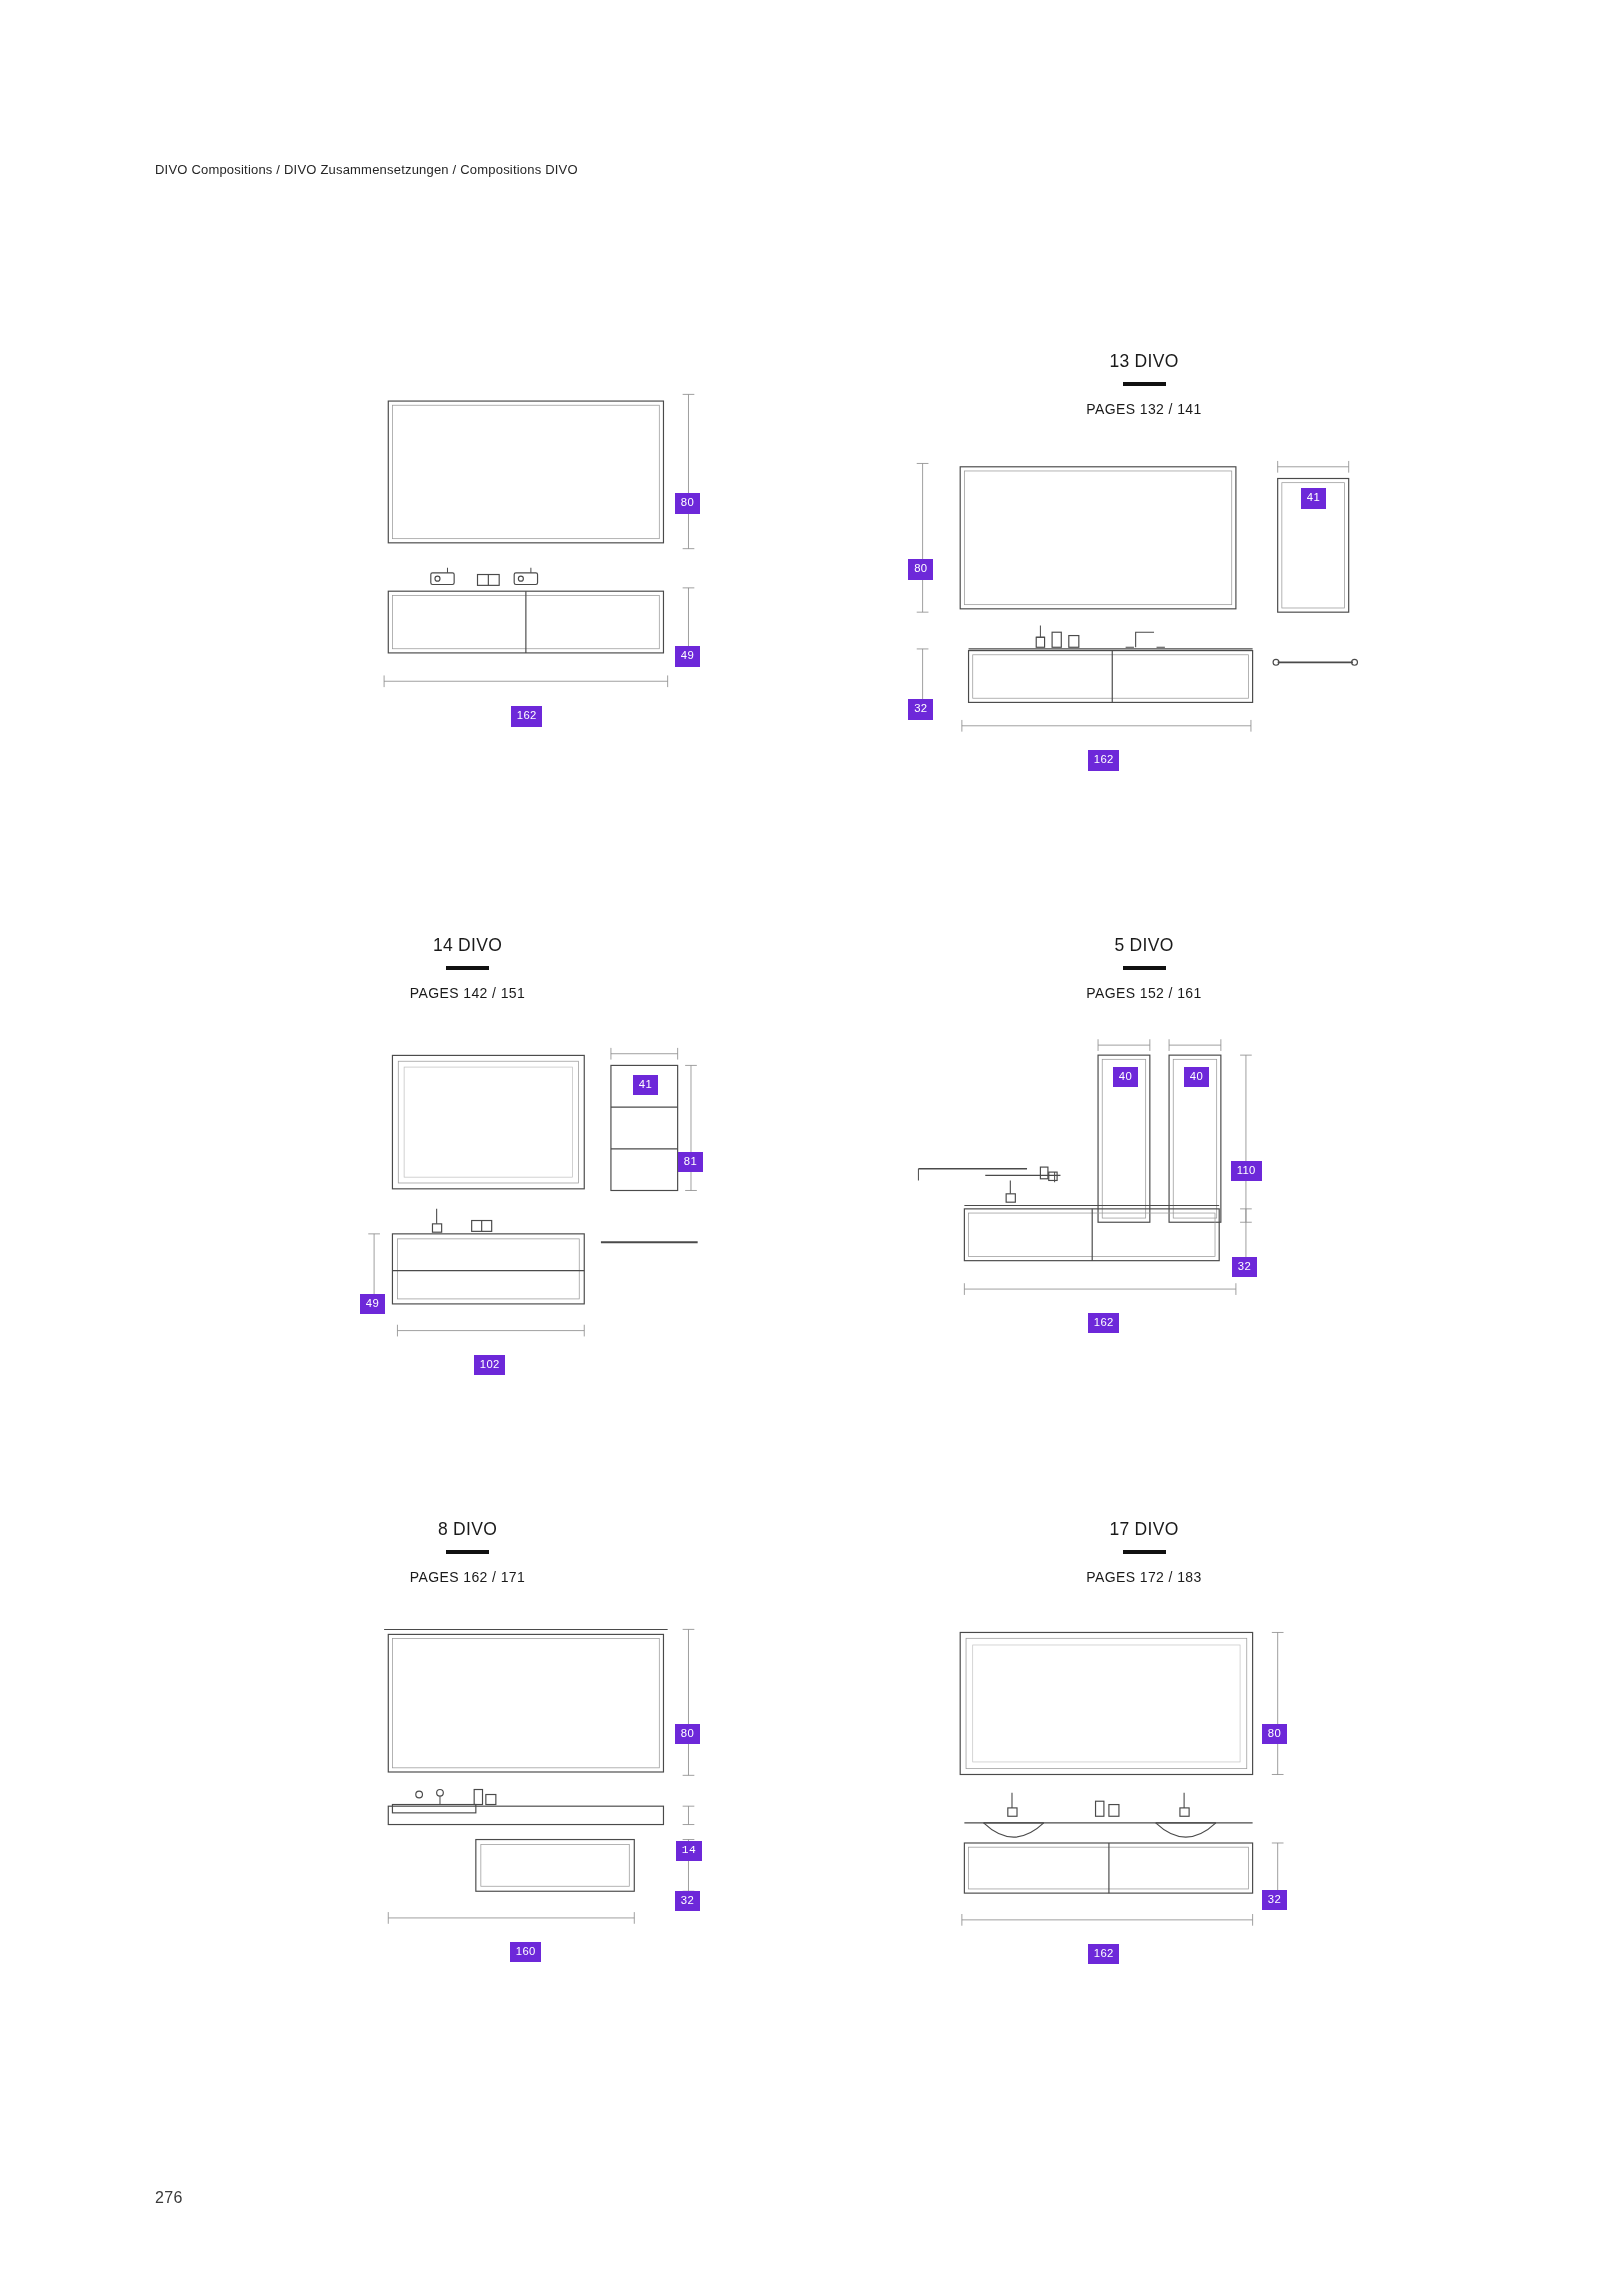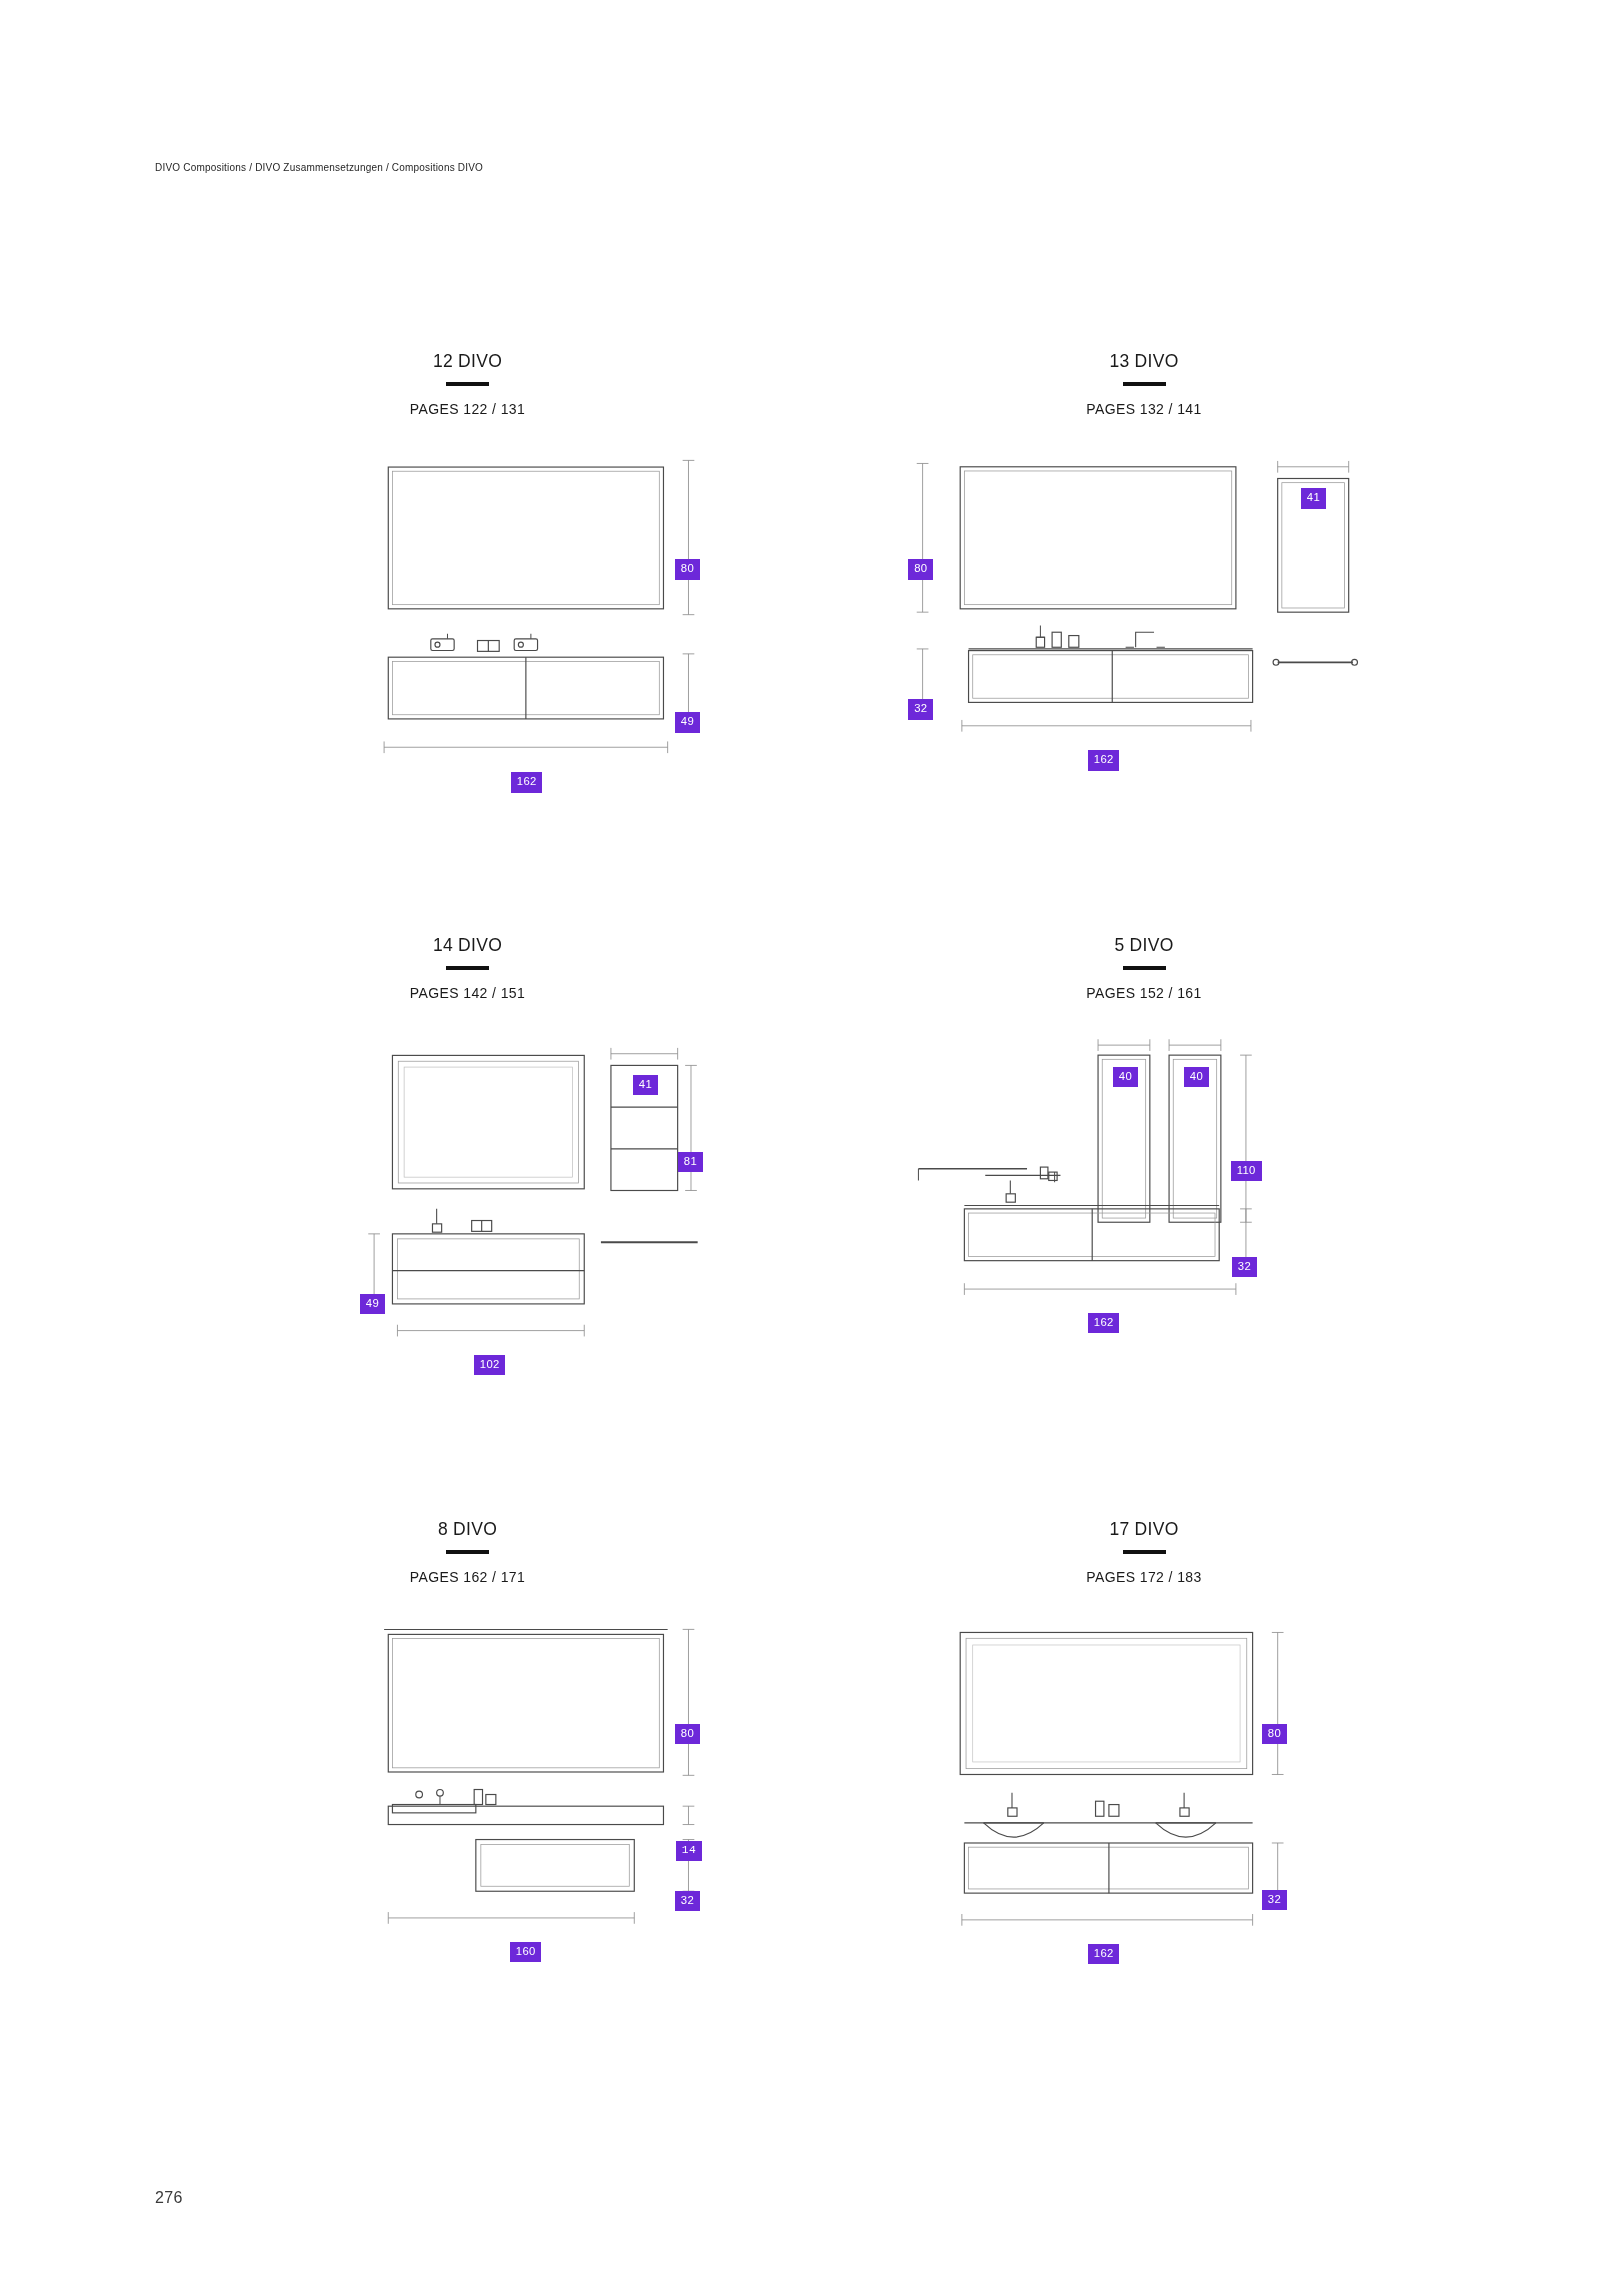--- a/index.html
+++ b/index.html
@@ -25,21 +25,21 @@
   }
   .page-title {
     font-size: 45px;
     font-weight: 300;
     letter-spacing: 0.8px;
     color: #1c1c1c;
     margin: 0;
     line-height: 1.05;
   }
   .page-subtitle {
-    font-size: 10px;
+    font-size: 13px;
     font-weight: 400;
     color: #262626;
     margin-top: 8.3px;
     letter-spacing: 0.2px;
   }
 
   
   .grid {
     position: absolute;
     left: 0;
@@ -109,25 +109,20 @@
 </head>
 <body>
 
 <div class="page-header">
   <div class="page-subtitle">DIVO Compositions / DIVO Zusammensetzungen / Compositions DIVO</div>
 </div>
 
 <div class="grid">
 
   <div class="cell" style="left:234px; top:16.7px; width:467px;">
-    <div class="cell-head">
-      <div class="cell-title">12 DIVO</div>
-      <div class="rule"></div>
-      <div class="cell-pages">PAGES 122 / 131</div>
-    </div>
     <div class="diagram">
       <svg width="467" height="351" viewBox="0 0 560 420">
         <g fill="none" stroke="#4a4a4a" stroke-width="1.4">
 
           <rect x="185" y="38" width="330" height="170"></rect>
           <rect x="190" y="43" width="320" height="160" stroke="#9a9a9a" stroke-width="0.9"></rect>
 
           <line x1="545" y1="30" x2="545" y2="215" stroke="#8d8d8d" stroke-width="1"></line>
           <line x1="538" y1="30" x2="552" y2="30" stroke="#8d8d8d" stroke-width="1"></line>
           <line x1="538" y1="215" x2="552" y2="215" stroke="#8d8d8d" stroke-width="1"></line>

